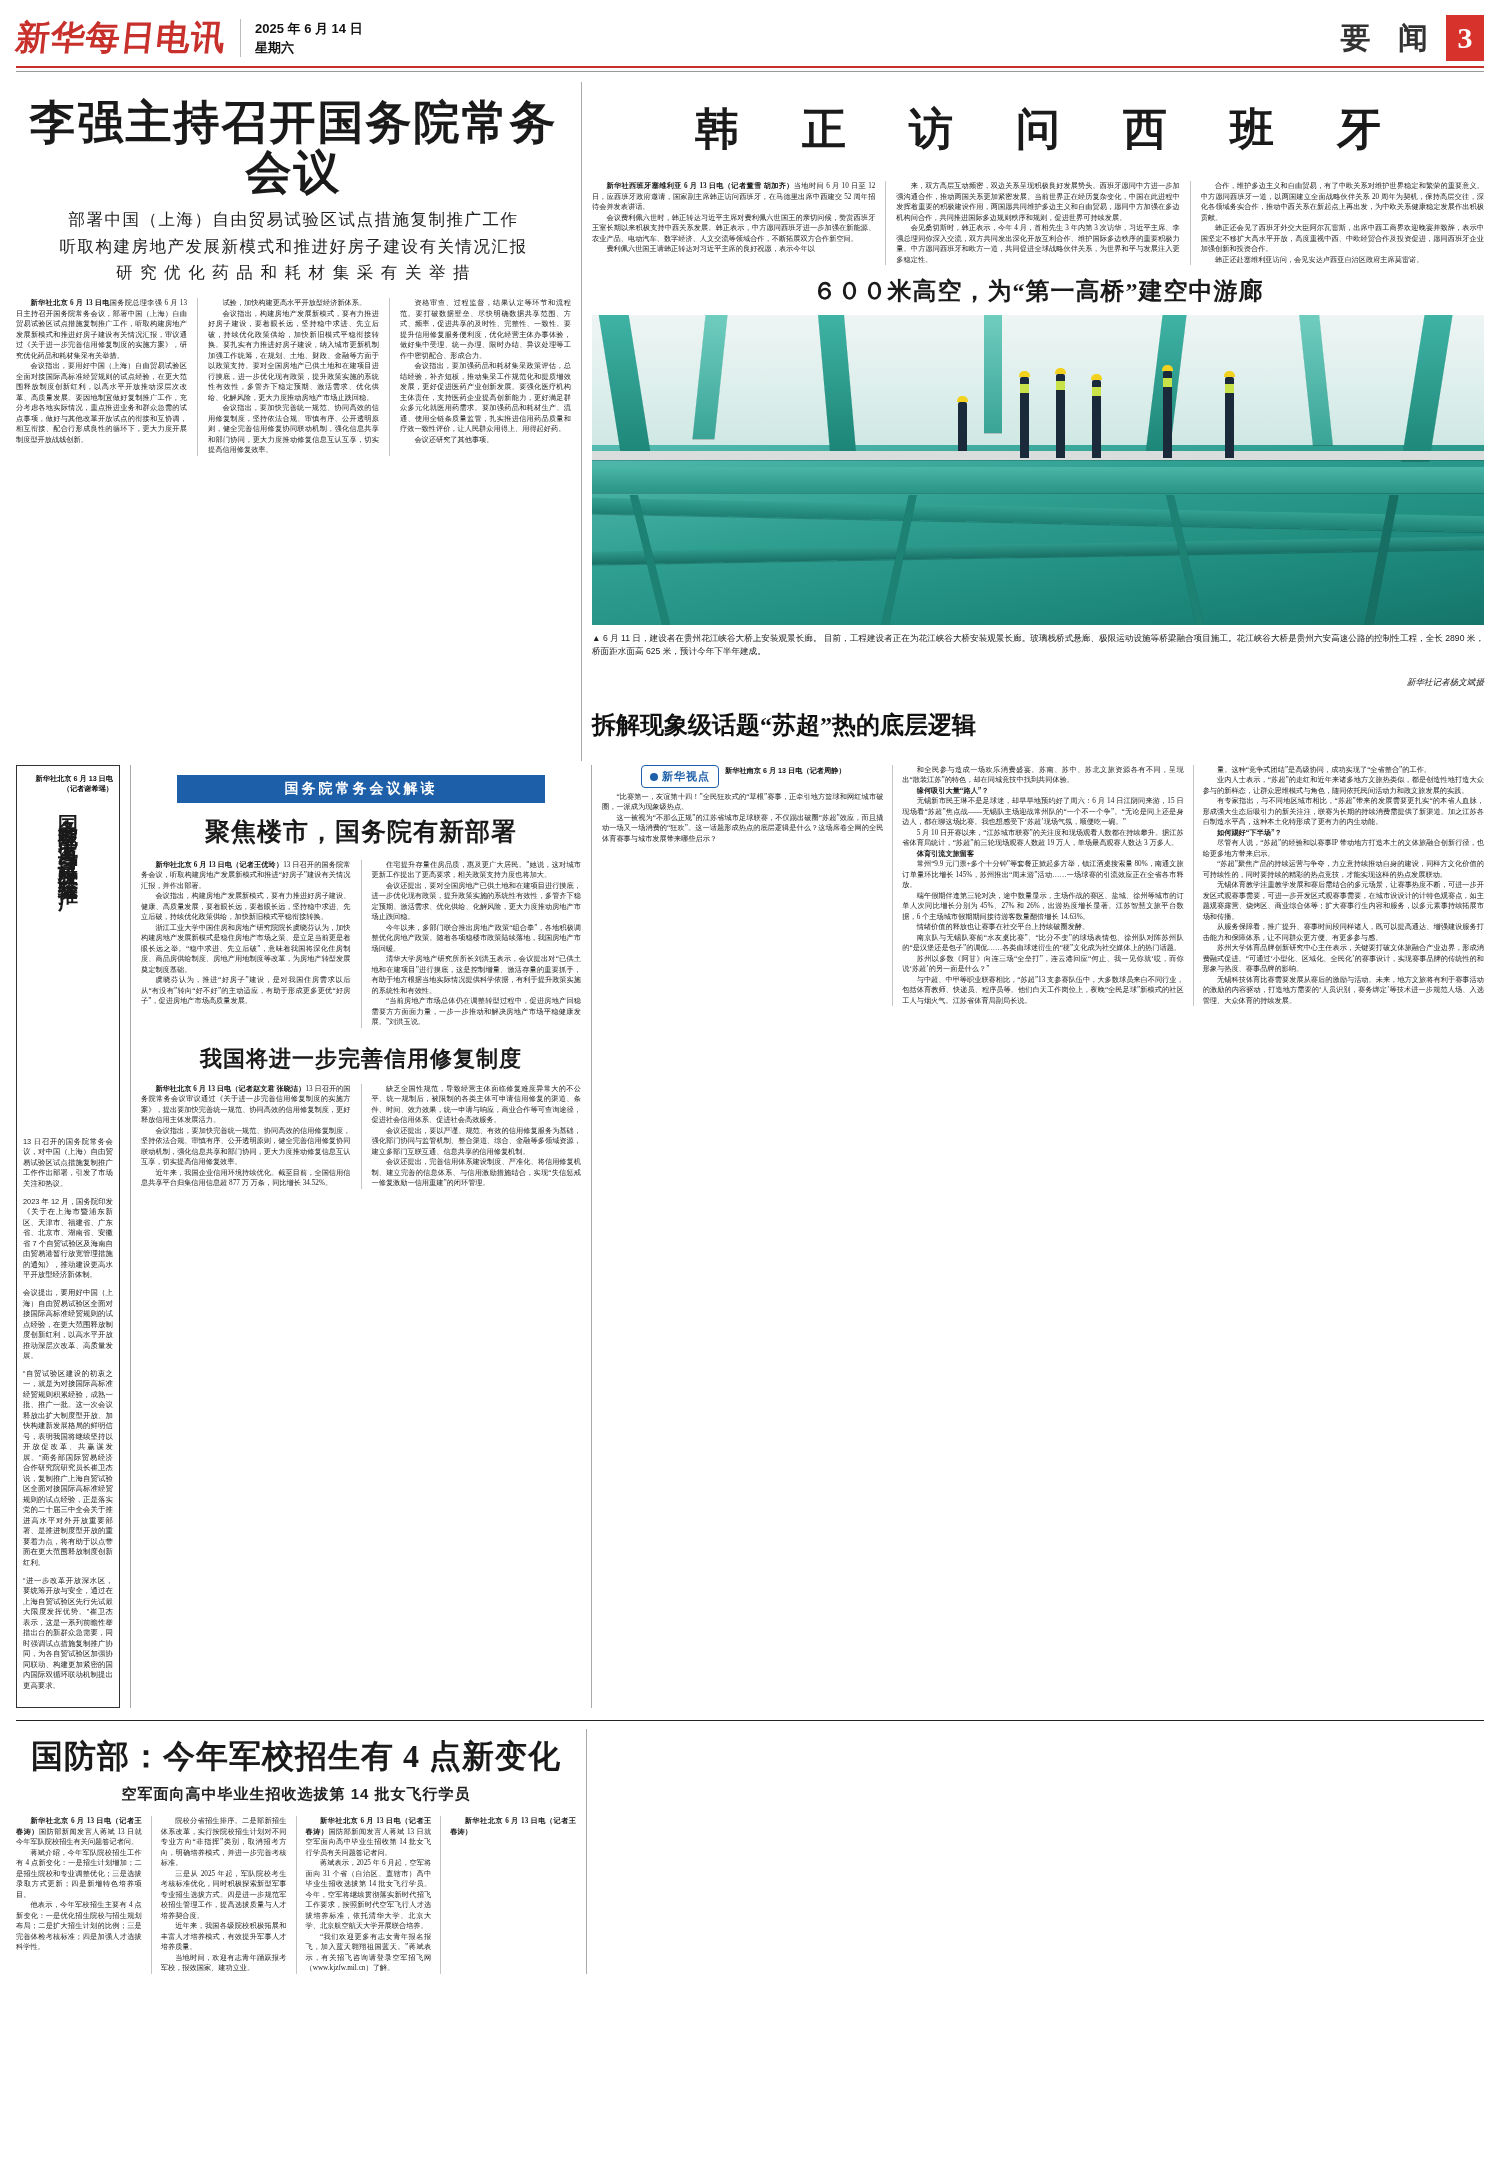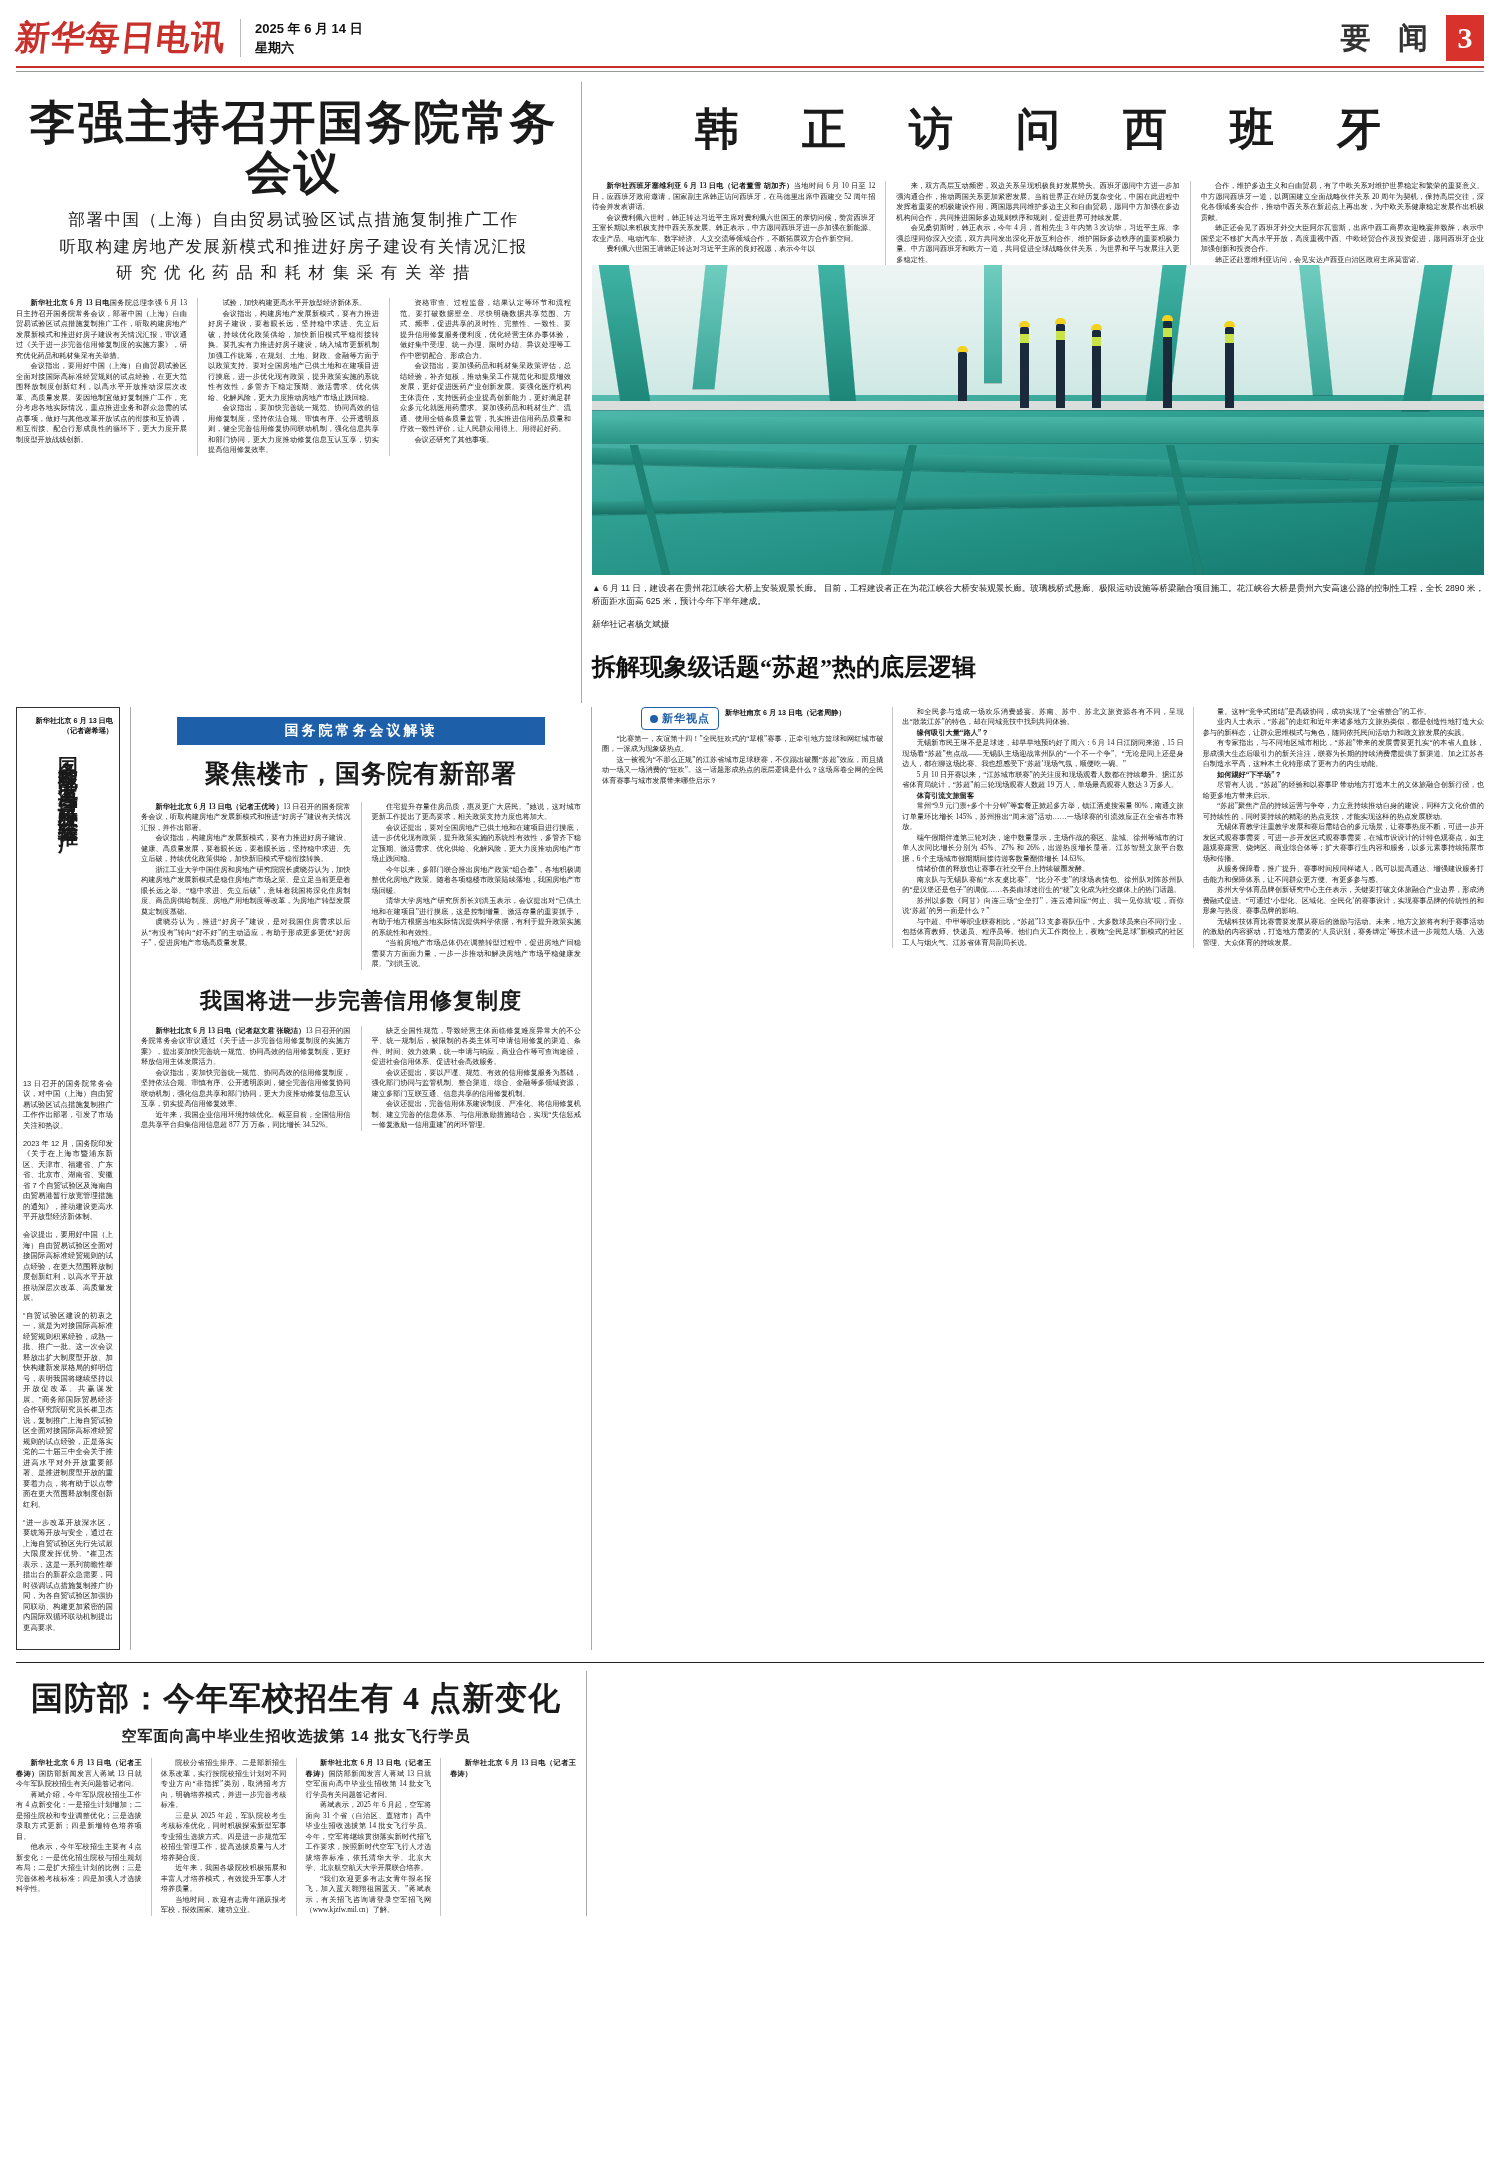--- a/index.html
+++ b/index.html
@@ -94,21 +94,21 @@
     background:linear-gradient(180deg,#eef5f4 0%,#dceeeb 60%,#cfe8e4 100%);}
   .beam{position:absolute;background:linear-gradient(180deg,#3fb3a4,#1c8577);box-shadow:0 1px 0 rgba(0,0,0,.18);}
   .beam.light{background:linear-gradient(180deg,#6fcdbf,#3aa497);}
   .worker{position:absolute;width:9px;background:#1b2a3a;border-radius:2px 2px 0 0;}
   .worker .hat{position:absolute;left:-1px;top:-6px;width:11px;height:6px;background:#f2d21e;border-radius:5px 5px 0 0;}
   .worker .vest{position:absolute;left:0;top:7px;width:9px;height:9px;background:#c8e34a;}
   .caption{
     font-family:"Liberation Sans",sans-serif;font-size:8.6px;line-height:13px;
     color:#222;margin-top:7px;text-align:justify;
   }
-  .caption .credit{display:block;text-align:left;margin-top:10px;}
+  .caption .credit{display:block;text-align:right;margin-top:18px;font-style:italic;}
 
   
   .banner-blue{
     background:#1d5fa8;color:#fff;font-family:"Liberation Sans",sans-serif;
     font-weight:bold;font-size:14px;letter-spacing:3px;
     text-align:center;padding:5px 8px;margin:10px auto 12px auto;width:352px;
   }
   .viewpoint-badge{
     display:inline-block;border:1.6px solid #1d5fa8;color:#1d5fa8;border-radius:4px;
     font-family:"Liberation Sans",sans-serif;font-weight:bold;font-size:11px;
@@ -215,20 +215,21 @@
             <p>会见桑切斯时，韩正表示，今年 4 月，首相先生 3 年内第 3 次访华，习近平主席、李强总理同你深入交流，双方共同发出深化开放互利合作、维护国际多边秩序的重要积极力量。中方愿同西班牙和欧方一道，共同促进全球战略伙伴关系，为世界和平与发展注入更多稳定性。</p>
           </div>
         <div class="colsep"></div>
         <div class="col-text">
             <p>合作，维护多边主义和自由贸易，有了中欧关系对维护世界稳定和繁荣的重要意义。中方愿同西班牙一道，以两国建立全面战略伙伴关系 20 周年为契机，保持高层交往，深化各领域务实合作，推动中西关系在新起点上再出发，为中欧关系健康稳定发展作出积极贡献。</p>
             <p>韩正还会见了西班牙外交大臣阿尔瓦雷斯，出席中西工商界欢迎晚宴并致辞，表示中国坚定不移扩大高水平开放，高度重视中西、中欧经贸合作及投资促进，愿同西班牙企业加强创新和投资合作。</p>
             <p>韩正还赴塞维利亚访问，会见安达卢西亚自治区政府主席莫雷诺。</p>
           </div>
       </div>
 
+      <h2 class="photo-head">６００米高空，为“第一高桥”建空中游廊</h2>
       <div class="photo">
         <div class="sky"></div>
 
         <div class="beam" style="left:2%;top:0;width:30px;height:46%;transform:skewX(9deg);"></div>
         <div class="beam light" style="left:12%;top:0;width:22px;height:40%;transform:skewX(-6deg);"></div>
         <div class="beam" style="left:26%;top:0;width:26px;height:44%;transform:skewX(5deg);"></div>
         <div class="beam light" style="left:44%;top:0;width:18px;height:38%;"></div>
         <div class="beam" style="left:63%;top:0;width:24px;height:45%;transform:skewX(-7deg);"></div>
         <div class="beam light" style="left:80%;top:0;width:20px;height:42%;transform:skewX(6deg);"></div>
         <div class="beam" style="left:92%;top:0;width:28px;height:47%;transform:skewX(-9deg);"></div>

